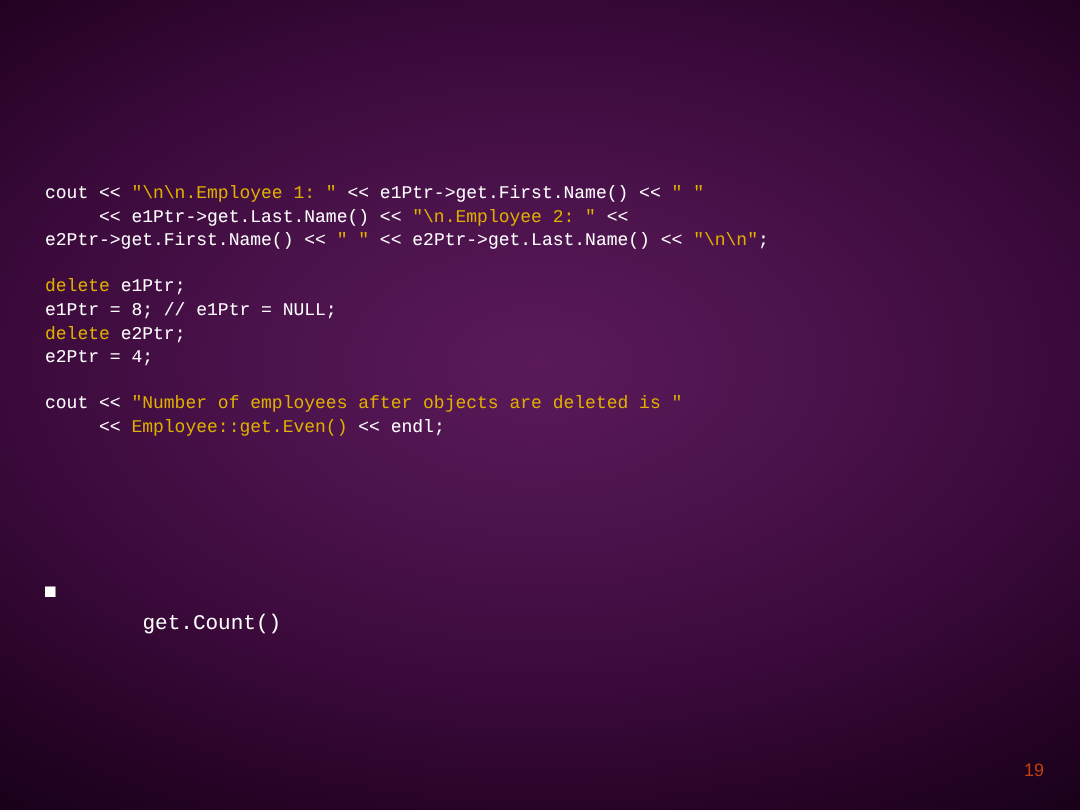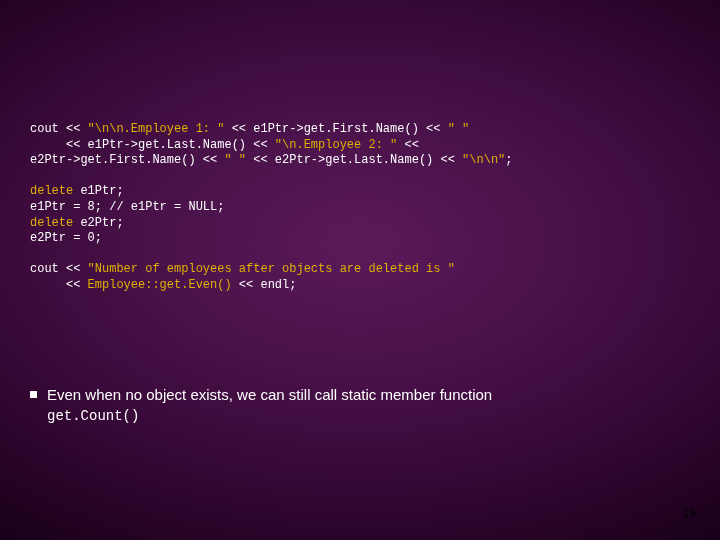--- a/index.html
+++ b/index.html
@@ -48,47 +48,48 @@
     margin-top: 6px;
     margin-right: 10px;
     flex: 0 0 auto;
   }
   .bullet-section .text {
     flex: 1 1 auto;
   }
   .bullet-section .code-inline {
     font-family: "Courier New", Courier, monospace;
     font-size: 14px;
+    margin-left: 48px;
   }
   .page-number {
     position: absolute;
     bottom: 20px;
     right: 24px;
     font-size: 12px;
-    color: #000000;
+    color: #c2410c;
   }
 </style>
 </head>
 <body>
 
 <div class="code-block"><span><span>cout &lt;&lt; </span><span class="hl">"\n\n.Employee 1: "</span><span> &lt;&lt; e1Ptr-&gt;get.First.Name() &lt;&lt; </span><span class="hl">" "</span></span>
 <span><span>     &lt;&lt; e1Ptr-&gt;get.Last.Name() &lt;&lt; </span><span class="hl">"\n.Employee 2: "</span><span> &lt;&lt; </span></span>
 <span><span>e2Ptr-&gt;get.First.Name() &lt;&lt; </span><span class="hl">" "</span><span> &lt;&lt; e2Ptr-&gt;get.Last.Name() &lt;&lt; </span><span class="hl">"\n\n"</span><span>;</span></span>
 <span></span>
 <span><span class="hl">delete</span><span> e1Ptr;</span></span>
 <span>e1Ptr = 8; // e1Ptr = NULL;</span>
 <span><span class="hl">delete</span><span> e2Ptr;</span></span>
-<span>e2Ptr = 0;</span>
+<span>e2Ptr = 4;</span>
 <span></span>
 <span><span>cout &lt;&lt; </span><span class="hl">"Number of employees after objects are deleted is "</span></span>
 <span><span>     &lt;&lt; </span><span class="hl">Employee::get.Even()</span><span> &lt;&lt; endl;</span></span></div>
 
 <div class="bullet-section">
   <div class="row">
     <div class="marker"></div>
     <div class="text">
-      <span>Even when no object exists, we can still call static member function</span><br>
+      <br>
       <span class="code-inline">get.Count()</span>
     </div>
   </div>
 </div>
 
 <div class="page-number">19</div>
 
 </body></html>

